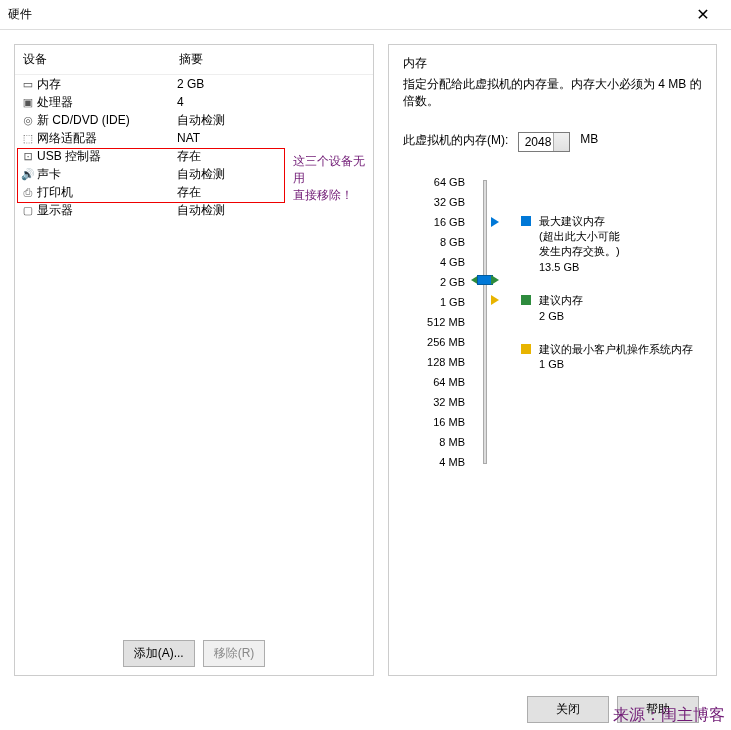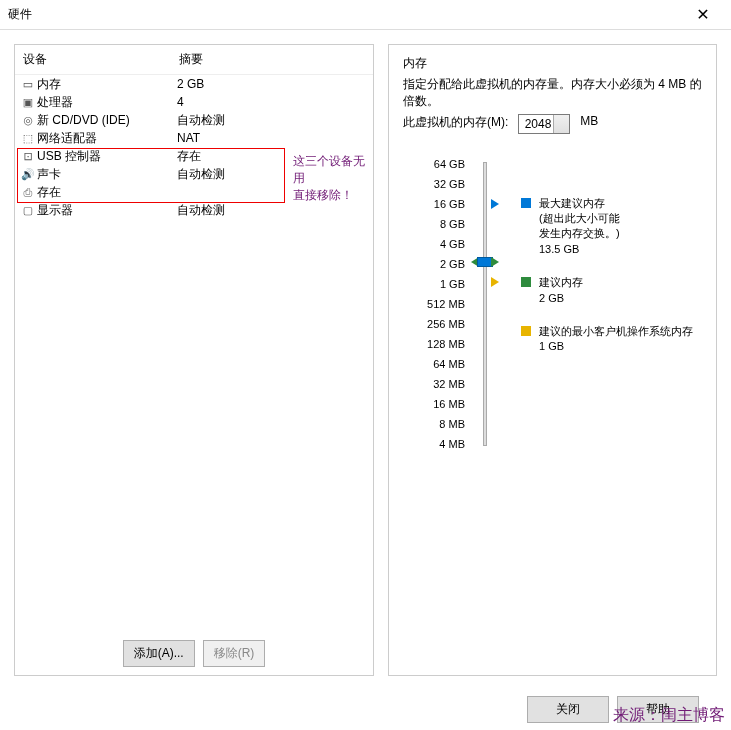--- a/index.html
+++ b/index.html
@@ -15,21 +15,21 @@
 .device-row { display: flex; padding: 2px 4px; align-items: center; height: 18px; }
 .device-row .icon { width: 18px; text-align: center; color: #555; font-size: 11px; }
 .device-row .name { width: 140px; }
 .red-box { position: absolute; border: 1.5px solid #e00; left: 2px; top: 73px; width: 268px; height: 55px; pointer-events: none; }
 .red-text { position: absolute; left: 278px; top: 78px; color: #701a75; line-height: 1.4; }
 .left-buttons { display: flex; justify-content: center; gap: 8px; padding: 8px 0; }
 .btn { border: 1px solid #adadad; background: #e1e1e1; padding: 4px 10px; font-size: 12px; cursor: pointer; font-family: inherit; }
 .btn:disabled { color: #888; background: #f0f0f0; }
 .right-panel { flex: 1; border: 1px solid #ccc; padding: 10px 14px; position: relative; }
 .fieldset-label { margin-bottom: 4px; }
-.desc { line-height: 1.4; margin-bottom: 4px; }
+.desc { line-height: 1.4; margin-bottom: 22px; }
 .mem-input-row { display: flex; gap: 10px; margin-bottom: 20px; }
 .mem-input { width: 52px; text-align: right; padding: 2px 18px 2px 4px; border: 1px solid #7a7a7a; font-family: inherit; font-size: 12px; }
 .spinner { position: relative; }
 .spinner::after { content: ""; position: absolute; right: 1px; top: 1px; width: 15px; height: calc(100% - 2px); background: linear-gradient(#f0f0f0,#e0e0e0); border-left: 1px solid #aaa; }
 .slider-area { display: flex; margin-left: 10px; }
 .ticks { width: 58px; text-align: right; font-size: 11px; }
 .ticks div { height: 20px; line-height: 20px; padding-right: 6px; }
 .slider-track { width: 30px; position: relative; margin-left: 2px; }
 .track-line { position: absolute; left: 10px; top: 8px; width: 4px; height: 284px; background: #ddd; border: 1px solid #aaa; }
 .marker { position: absolute; width: 0; height: 0; }
@@ -88,20 +88,21 @@
           <span class="name">USB 控制器</span>
           <span>存在</span>
         </div>
         <div class="device-row">
           <span class="icon">🔊</span>
           <span class="name">声卡</span>
           <span>自动检测</span>
         </div>
         <div class="device-row">
           <span class="icon">⎙</span>
+          <span class="name">打印机</span>
           <span>存在</span>
         </div>
         <div class="device-row">
           <span class="icon">▢</span>
           <span class="name">显示器</span>
           <span>自动检测</span>
         </div>
       </div>
     <div class="left-buttons">
       <button class="btn">添加(A)...</button>

